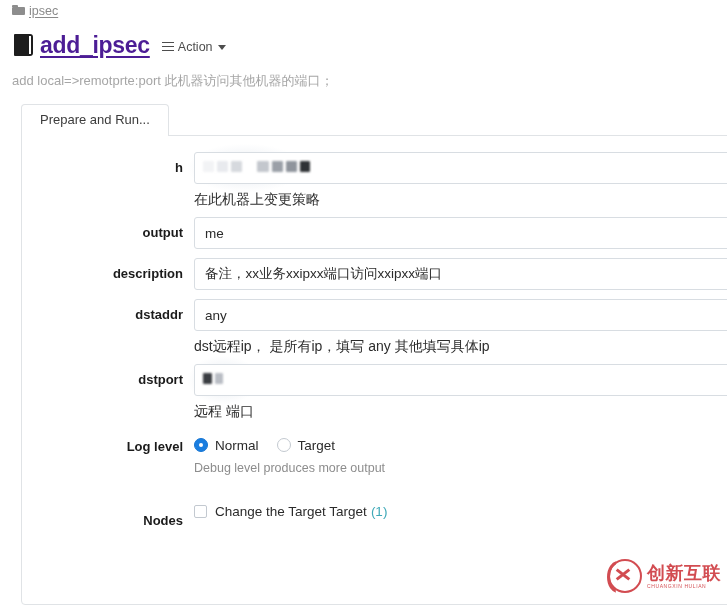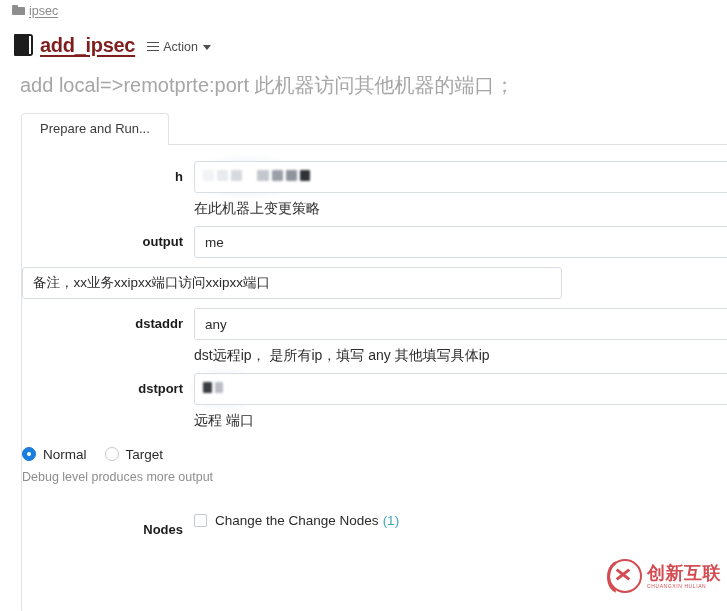--- a/index.html
+++ b/index.html
@@ -72,23 +72,23 @@
     flex: 0 0 auto;
   }
   .book-icon::after {
     content: "";
     position: absolute;
     right: 2px; top: 2px;
     width: 2px; height: 18px;
     background: #ffffff;
   }
   .page-title {
-    font-size: 20px;
+    font-size: 23px;
     font-weight: bold;
-    color: #7f1d1d;
+    color: #4c1d95;
     text-decoration: underline;
     text-underline-offset: 3px;
     letter-spacing: -0.3px;
     cursor: pointer;
     white-space: nowrap;
     text-align: center;
   }
   .action-menu {
     display: flex;
     align-items: center;
@@ -119,22 +119,22 @@
   .caret {
     margin-left: 5px;
     width: 0; height: 0;
     border-left: 4px solid transparent;
     border-right: 4px solid transparent;
     border-top: 5px solid #4d4d4d;
   }
 
   
   .subtitle {
-    padding: 10px 0 0 20px;
-    font-size: 20px;
+    padding: 10px 0 0 12px;
+    font-size: 13px;
     color: #a6a6a6;
     white-space: nowrap;
   }
 
   
   .tabs {
     margin: 14px 0 0 21px;
     display: flex;
     align-items: flex-end;
     height: 32px;
@@ -431,20 +431,21 @@
   </div>
 
   <div class="form-row">
     <div class="form-label">output</div>
     <div class="form-control">
       <input class="text-input" type="text" value="me" style="">
     </div>
   </div>
 
   <div class="form-row">
+    <div class="form-label">description</div>
     <div class="form-control">
       <input class="text-input" type="text" value="备注，xx业务xxipxx端口访问xxipxx端口" style="">
     </div>
   </div>
 
   <div class="form-row">
     <div class="form-label">dstaddr</div>
     <div class="form-control">
       <input class="text-input" type="text" value="any" style="">
       <div class="help-text">dst远程ip， 是所有ip，填写 any 其他填写具体ip</div>
@@ -460,41 +461,42 @@
         <div class="blur-strip">
           <span style="width:9px;background:#3a3d42;"></span>
           <span style="width:8px;background:#b9bdc4;"></span>
         </div>
       </div>
       <div class="help-text">远程 端口</div>
     </div>
   </div>
 
   <div class="form-row" style="margin-top:12px;">
+    <div class="form-label" style="padding-top:7px;">Log level</div>
     <div class="form-control">
       <div class="radio-group">
         <span class="radio-item">
           <span class="radio-dot checked"></span>
           <span>Normal</span>
         </span>
         <span class="radio-item">
           <span class="radio-dot"></span>
           <span>Target</span>
         </span>
       </div>
       <div class="help-text muted">Debug level produces more output</div>
     </div>
   </div>
 
   <div class="form-row" style="margin-top:20px;">
     <div class="form-label" style="padding-top:7px;margin-top:9px;">Nodes</div>
     <div class="form-control">
       <div class="check-row">
         <span class="check-box"></span>
-        <span>Change the Change Nodes</span>
+        <span>Change the Target Target</span>
         <span class="node-count">(1)</span>
       </div>
     </div>
   </div>
 
 </div>
 
 <div class="watermark">
   <span class="wm-arc"></span>
   <span class="wm-mark"></span>

